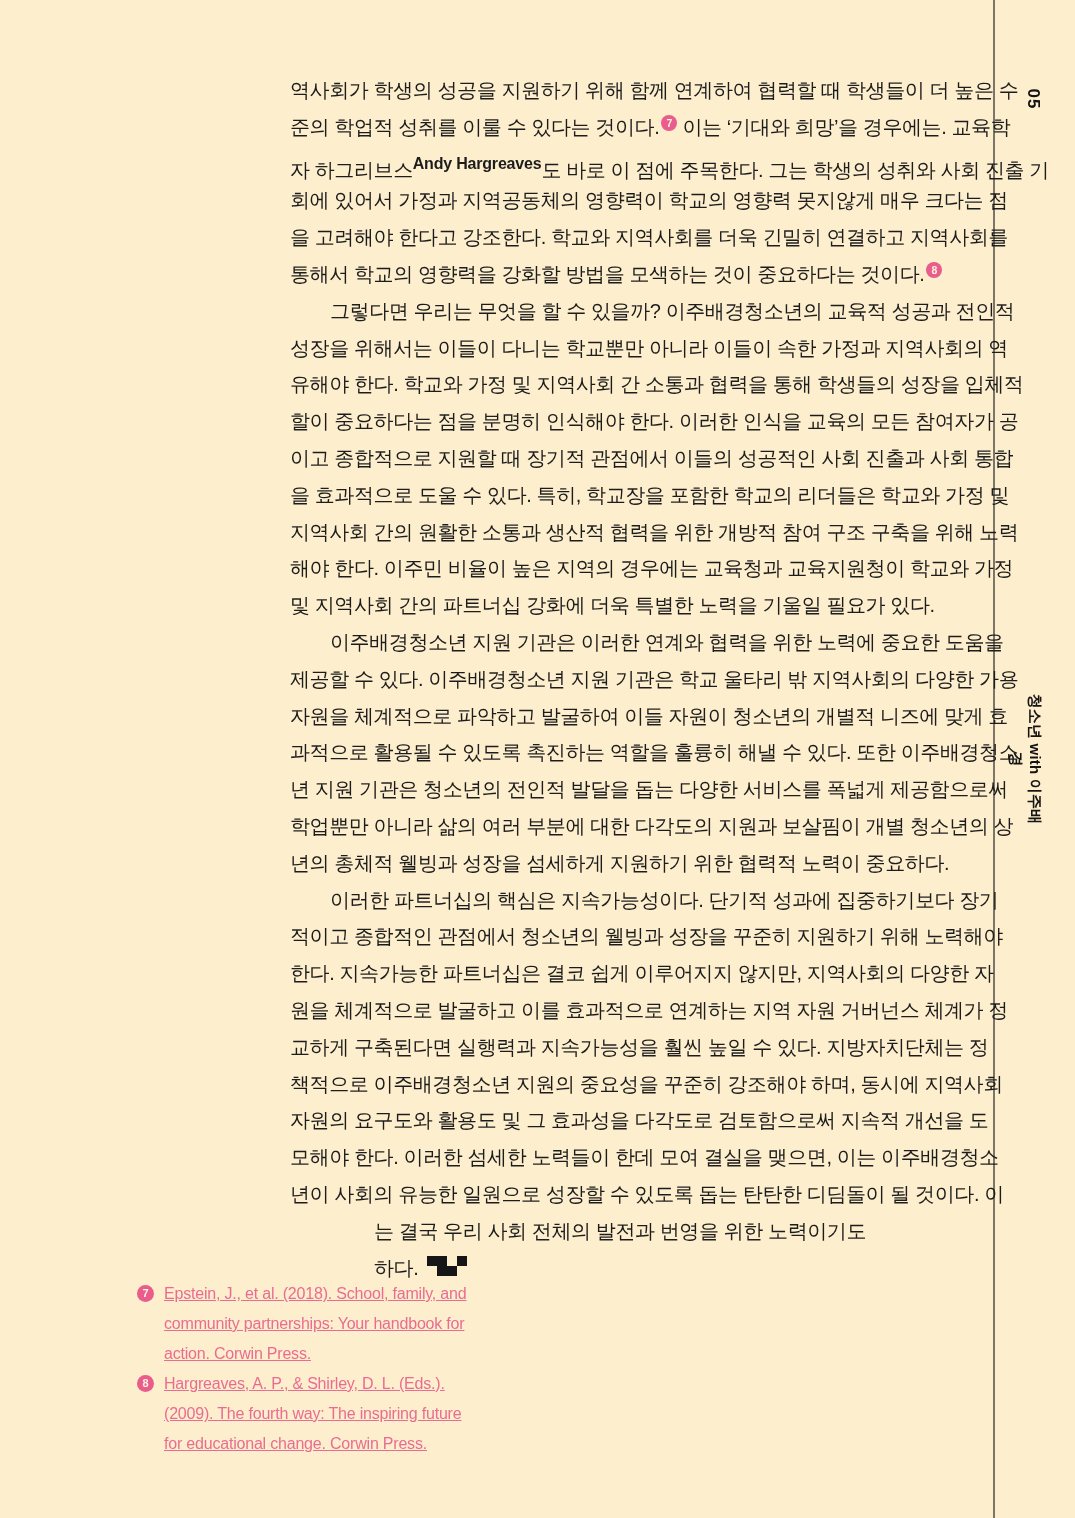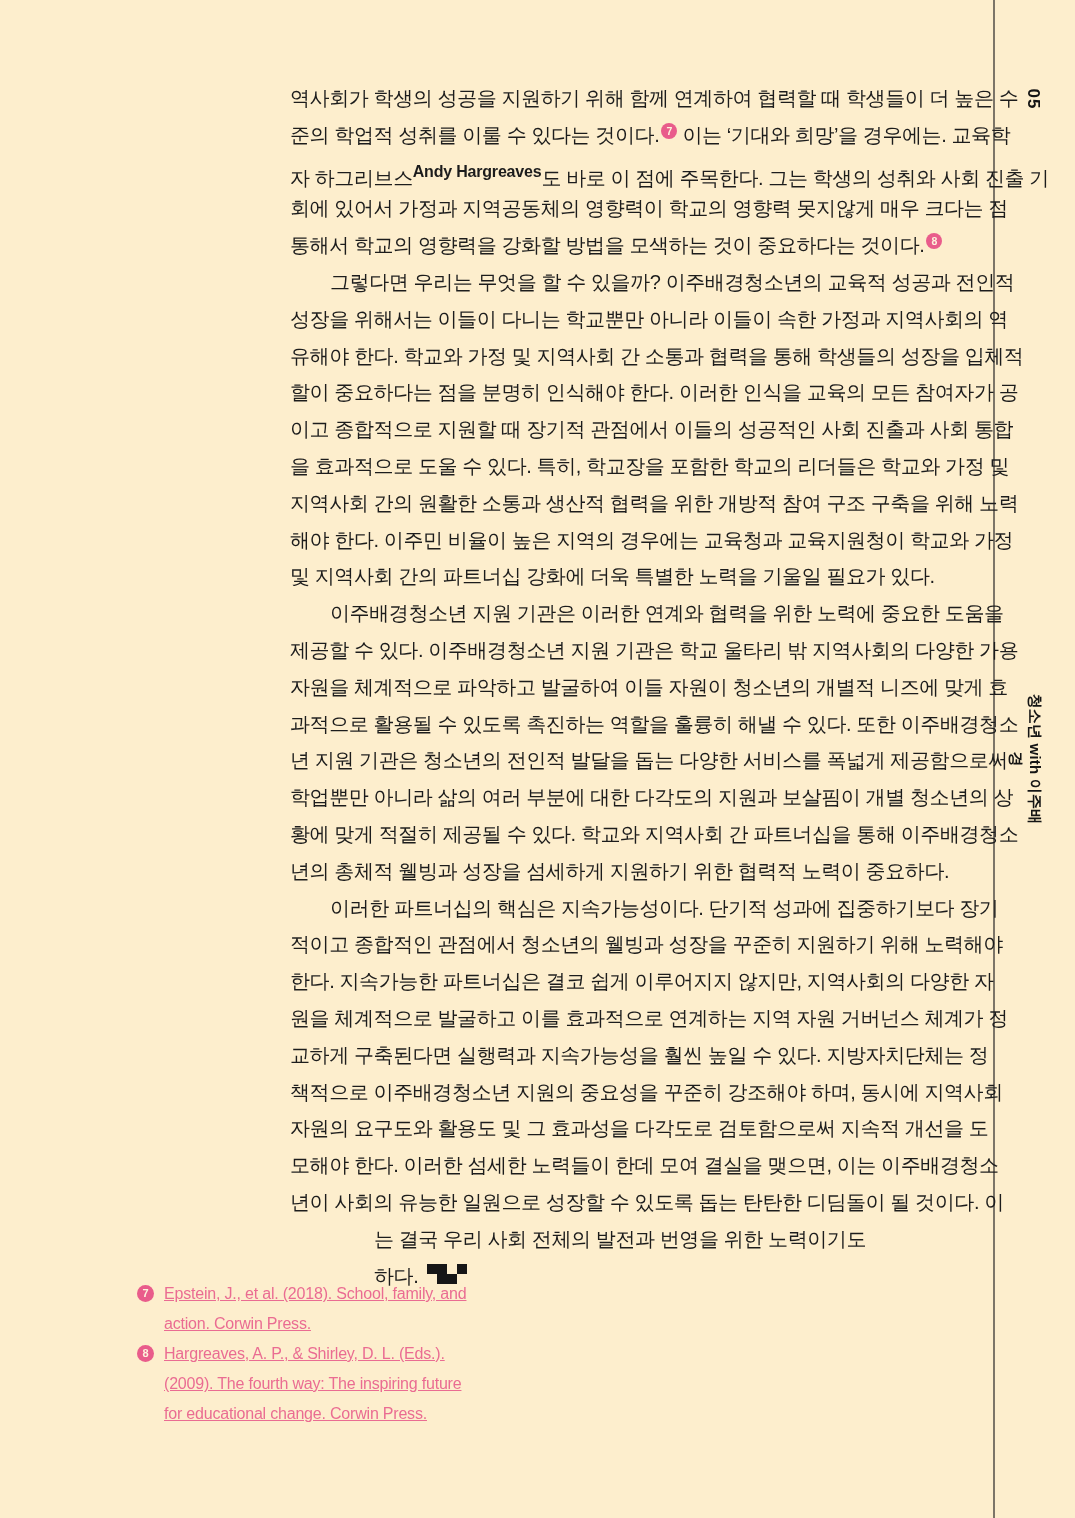--- a/index.html
+++ b/index.html
@@ -51,21 +51,21 @@
     font-size: 15px;
     font-weight: 700;
     letter-spacing: 0.2px;
     text-align: center;
     color: #141414;
   }
   
   .main-col {
     position: absolute;
     left: 290px;
-    top: 80px;
+    top: 72px;
     width: 670px;
     font-size: 20px;
     letter-spacing: -0.4px;
     color: #1C1C1C;
   }
   .line {
     height: 36.8px;
     line-height: 36.8px;
     white-space: nowrap;
     overflow: visible;
@@ -135,20 +135,21 @@
 
   <div class="side-label">청소년 with 이주배경</div>
 
   <div class="main-col">
 
     <div>
       <div class="line">역사회가 학생의 성공을 지원하기 위해 함께 연계하여 협력할 때 학생들이 더 높은 수</div>
       <div class="line"><span>준의 학업적 성취를 이룰 수 있다는 것이다.</span><span class="ref">7</span><span> 이는 ‘기대와 희망’을 경우에는. 교육학</span></div>
       <div class="line"><span>자 하그리브스</span><span class="sup">Andy Hargreaves</span><span>도 바로 이 점에 주목한다. 그는 학생의 성취와 사회 진출 기</span></div>
       <div class="line">회에 있어서 가정과 지역공동체의 영향력이 학교의 영향력 못지않게 매우 크다는 점</div>
+      <div class="line">을 고려해야 한다고 강조한다. 학교와 지역사회를 더욱 긴밀히 연결하고 지역사회를</div>
       <div class="line"><span>통해서 학교의 영향력을 강화할 방법을 모색하는 것이 중요하다는 것이다.</span><span class="ref">8</span></div>
     </div>
 
     <div>
       <div class="line indent">그렇다면 우리는 무엇을 할 수 있을까? 이주배경청소년의 교육적 성공과 전인적</div>
       <div class="line">성장을 위해서는 이들이 다니는 학교뿐만 아니라 이들이 속한 가정과 지역사회의 역</div>
       <div class="line">유해야 한다. 학교와 가정 및 지역사회 간 소통과 협력을 통해 학생들의 성장을 입체적</div>
       <div class="line">할이 중요하다는 점을 분명히 인식해야 한다. 이러한 인식을 교육의 모든 참여자가 공</div>
       <div class="line">이고 종합적으로 지원할 때 장기적 관점에서 이들의 성공적인 사회 진출과 사회 통합</div>
       <div class="line">을 효과적으로 도울 수 있다. 특히, 학교장을 포함한 학교의 리더들은 학교와 가정 및</div>
@@ -157,21 +158,20 @@
       <div class="line">및 지역사회 간의 파트너십 강화에 더욱 특별한 노력을 기울일 필요가 있다.</div>
     </div>
 
     <div>
       <div class="line indent">이주배경청소년 지원 기관은 이러한 연계와 협력을 위한 노력에 중요한 도움을</div>
       <div class="line">제공할 수 있다. 이주배경청소년 지원 기관은 학교 울타리 밖 지역사회의 다양한 가용</div>
       <div class="line">자원을 체계적으로 파악하고 발굴하여 이들 자원이 청소년의 개별적 니즈에 맞게 효</div>
       <div class="line">과적으로 활용될 수 있도록 촉진하는 역할을 훌륭히 해낼 수 있다. 또한 이주배경청소</div>
       <div class="line">년 지원 기관은 청소년의 전인적 발달을 돕는 다양한 서비스를 폭넓게 제공함으로써</div>
       <div class="line">학업뿐만 아니라 삶의 여러 부분에 대한 다각도의 지원과 보살핌이 개별 청소년의 상</div>
-      <div class="line">황에 맞게 적절히 제공될 수 있다. 학교와 지역사회 간 파트너십을 통해 이주배경청소</div>
       <div class="line">년의 총체적 웰빙과 성장을 섬세하게 지원하기 위한 협력적 노력이 중요하다.</div>
     </div>
 
     <div>
       <div class="line indent">이러한 파트너십의 핵심은 지속가능성이다. 단기적 성과에 집중하기보다 장기</div>
       <div class="line">적이고 종합적인 관점에서 청소년의 웰빙과 성장을 꾸준히 지원하기 위해 노력해야</div>
       <div class="line">한다. 지속가능한 파트너십은 결코 쉽게 이루어지지 않지만, 지역사회의 다양한 자</div>
       <div class="line">원을 체계적으로 발굴하고 이를 효과적으로 연계하는 지역 자원 거버넌스 체계가 정</div>
       <div class="line">교하게 구축된다면 실행력과 지속가능성을 훨씬 높일 수 있다. 지방자치단체는 정</div>
       <div class="line">책적으로 이주배경청소년 지원의 중요성을 꾸준히 강조해야 하며, 동시에 지역사회</div>
@@ -188,20 +188,21 @@
           </svg></div>
     </div>
 
   </div>
 
   <div class="footnotes">
     <div class="footnote">
       <span class="fn-marker">7</span>
       <div>
         <div class="fn-line">Epstein, J., et al. (2018). School, family, and</div>
+        <div class="fn-line">community partnerships: Your handbook for</div>
         <div class="fn-line">action. Corwin Press.</div>
       </div>
     </div>
     <div class="footnote">
       <span class="fn-marker">8</span>
       <div>
         <div class="fn-line">Hargreaves, A. P., &amp; Shirley, D. L. (Eds.).</div>
         <div class="fn-line">(2009). The fourth way: The inspiring future</div>
         <div class="fn-line">for educational change. Corwin Press.</div>
       </div>

